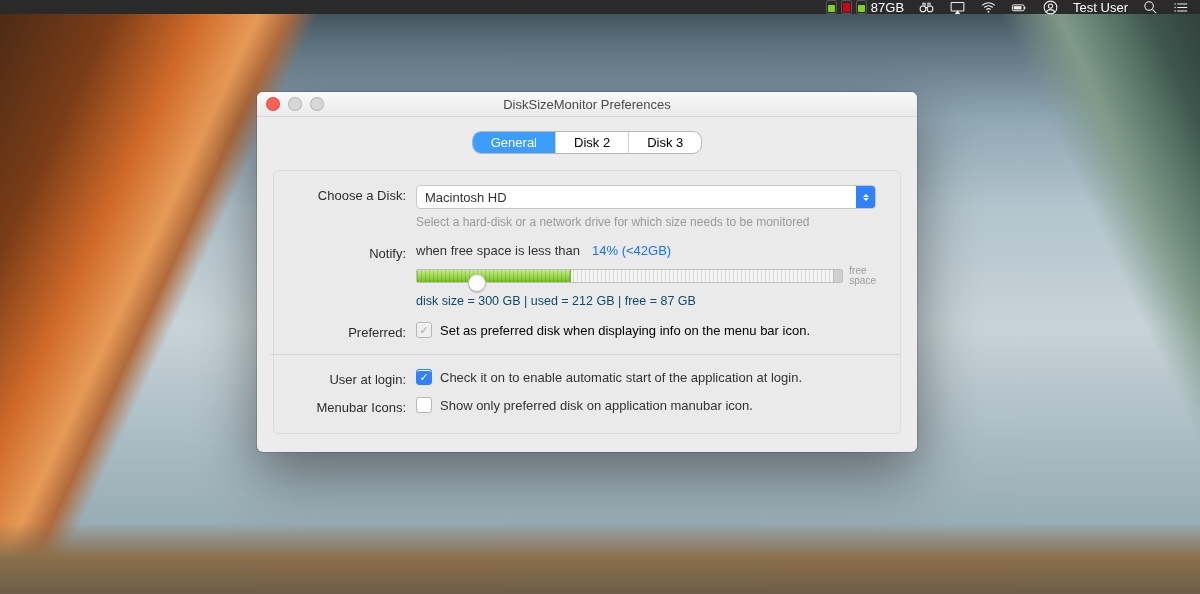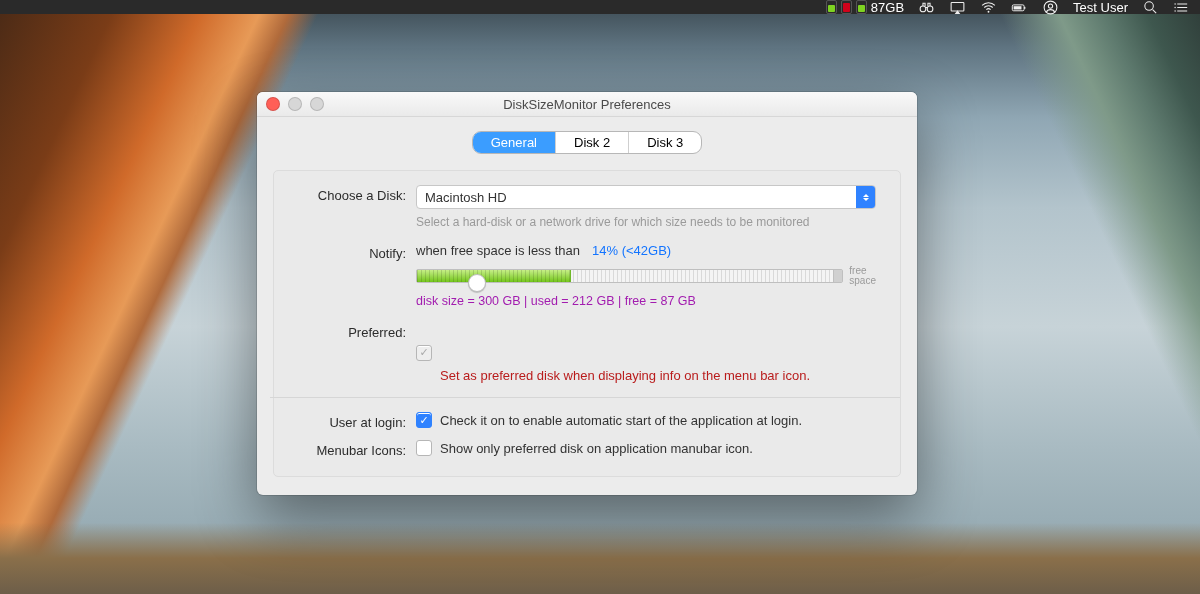--- a/index.html
+++ b/index.html
@@ -56,29 +56,29 @@
   .slider-wrap{margin-top:8px;display:flex;align-items:center;gap:6px;}
   .slider{position:relative;flex:1;height:12px;border:1px solid #bfbfbf;border-radius:2px;background:#f4f4f4;
     background-image:repeating-linear-gradient(90deg,#d9d9d9 0,#d9d9d9 1px,transparent 1px,transparent 4px);}
   .slider .track-end{position:absolute;right:0;top:0;bottom:0;width:8px;background:#d0d0d0;border-left:1px solid #bfbfbf;}
   .slider .fill{position:absolute;left:0;top:0;bottom:0;width:36%;
     background:linear-gradient(#aee35b,#73c41b);
     background-image:linear-gradient(#c6ef87,#73c41b),repeating-linear-gradient(90deg,rgba(0,0,0,.13)0,rgba(0,0,0,.13)1px,transparent 1px,transparent 4px);
     background-blend-mode:multiply;border-right:1px solid #6fb828;}
   .slider .thumb{position:absolute;top:4px;left:14%;width:16px;height:16px;background:#fff;border:1px solid #bcbcbc;border-radius:50%;transform:translateX(-50%);box-shadow:0 1px 1px rgba(0,0,0,.2);}
   .freespace{font-size:10px;line-height:10px;color:#9a9a9a;text-align:left;}
-  .diskinfo{color:#a21caf;font-size:12.5px;margin-top:8px;}
+  .diskinfo{color:#0c4a6e;font-size:12.5px;margin-top:8px;}
   
   .chk{display:flex;align-items:center;gap:8px;}
   .box{width:14px;height:14px;border:1px solid #b6b6b6;border-radius:3px;background:#fff;display:flex;align-items:center;justify-content:center;font-size:11px;line-height:1;box-shadow:inset 0 1px 0 #fff;}
   .box.on{background:#2f82ff;border-color:#2f82ff;color:#fff;}
   .box.on::after{content:"✓";}
   .box.dis{background:#eeeeee;color:#a8a8a8;}
   .box.dis::after{content:"✓";}
-  .greytext{color:#b91c1c;margin-top:46px;}
+  .greytext{color:#000000;}
   hr.sep{border:none;border-top:1px solid #d6d6d6;margin:14px -24px 14px -24px;}
 </style>
 </head>
 <body>
 
 <div class="desktop">
 
   <div class="menubar">
     <div class="mb-item">
       <span class="disk-ico disk-green"></span>

